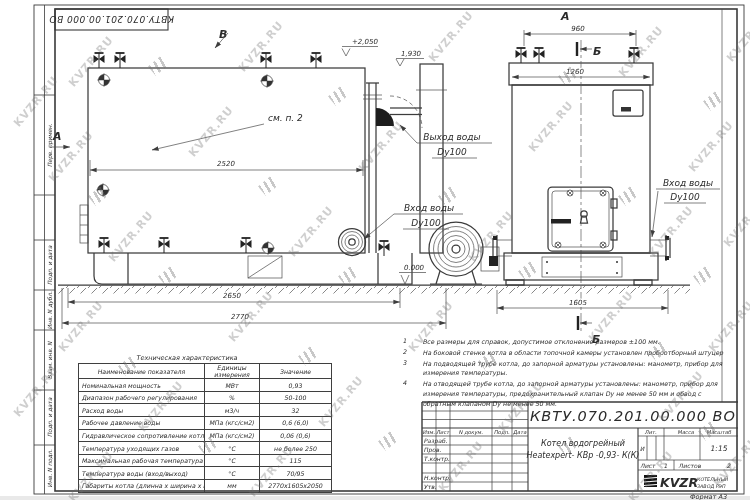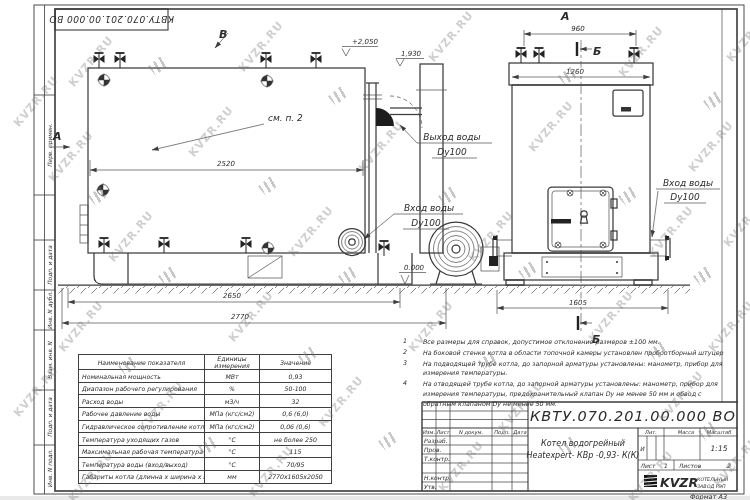--- a/index.html
+++ b/index.html
@@ -376,20 +376,21 @@
   </svg>
 
   <div class="mlab" style="left:49.5px;top:145px;">Перв. примен.</div>
   <div class="mlab" style="left:49.5px;top:265px;">Подп. и дата</div>
   <div class="mlab" style="left:49.5px;top:310px;">Инв. N дубл.</div>
   <div class="mlab" style="left:49.5px;top:360px;">Взам. инв. N</div>
   <div class="mlab" style="left:49.5px;top:417px;">Подп. и дата</div>
   <div class="mlab" style="left:49.5px;top:468px;">Инв. N подл.</div>
 
   <div id="tech">
+    <div class="ttl">Техническая характеристика</div>
     <table>
       <colgroup>
           <col class="c1">
           <col class="c2">
           <col class="c3">
         </colgroup>
       <thead>
         <tr>
           <th>Наименование показателя</th>
           <th class="c">Единицы измерения</th>

